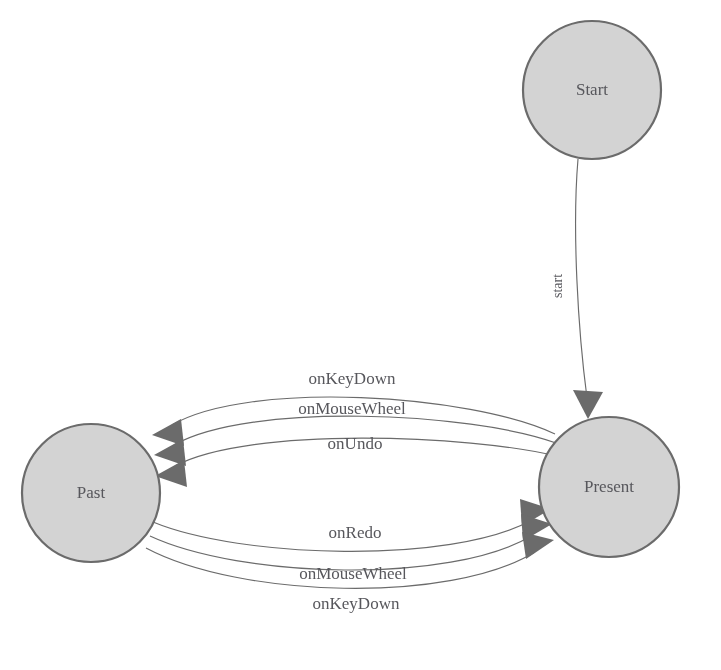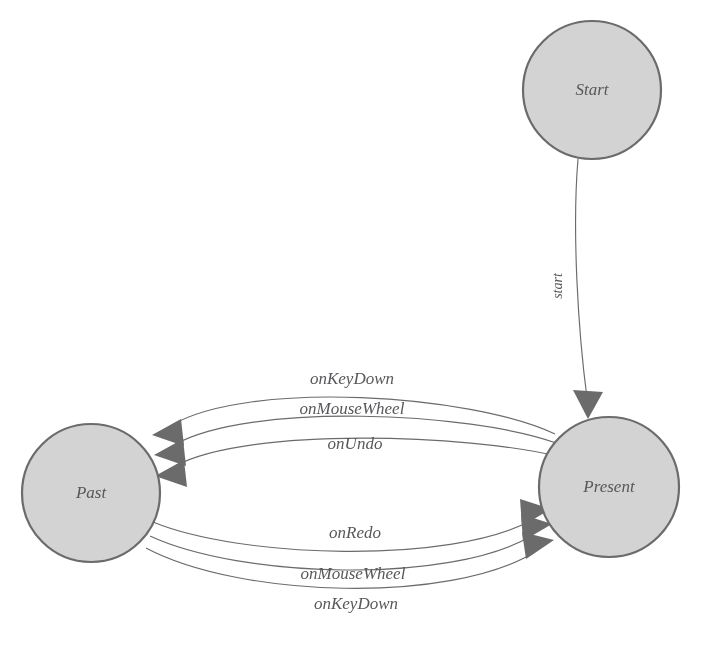--- a/index.html
+++ b/index.html
@@ -9,21 +9,20 @@
   }
   body {
     font-family: "Liberation Serif", "DejaVu Serif", serif;
   }
   #diagram-root {
     position: relative;
     width: 721px;
     height: 670px;
     background: #ffffff;
     overflow: hidden;
-    font-style: italic;
   }
   #diagram-svg {
     display: block;
     width: 721px;
     height: 670px;
   }
   .node-circle {
     fill: #d3d3d3;
     stroke: #6b6b6b;
     stroke-width: 2.2;

